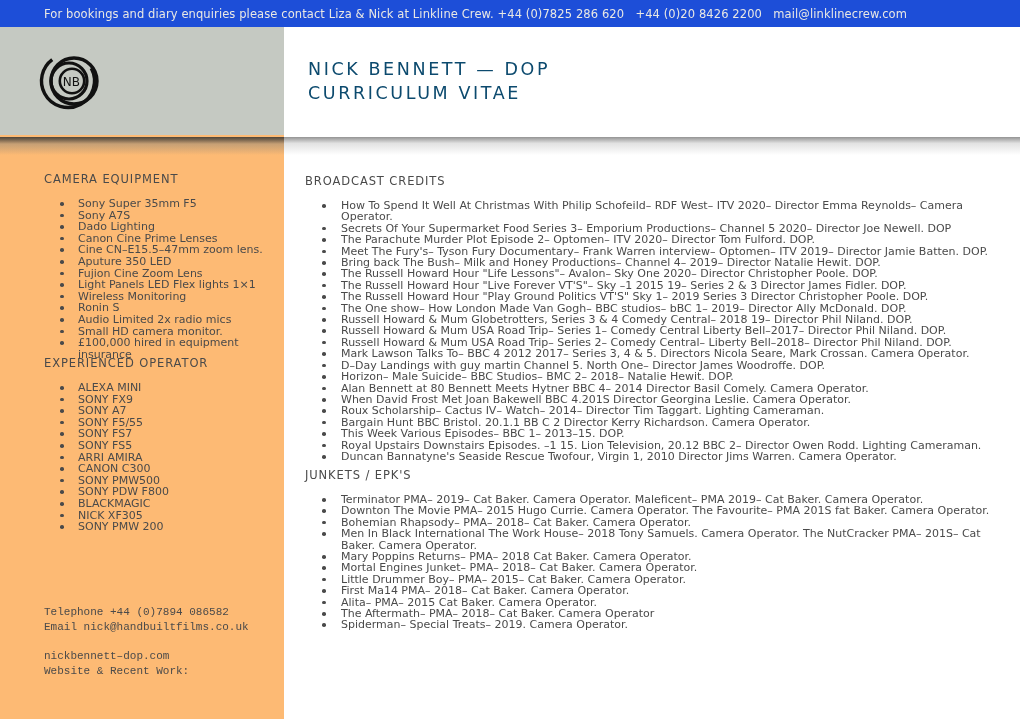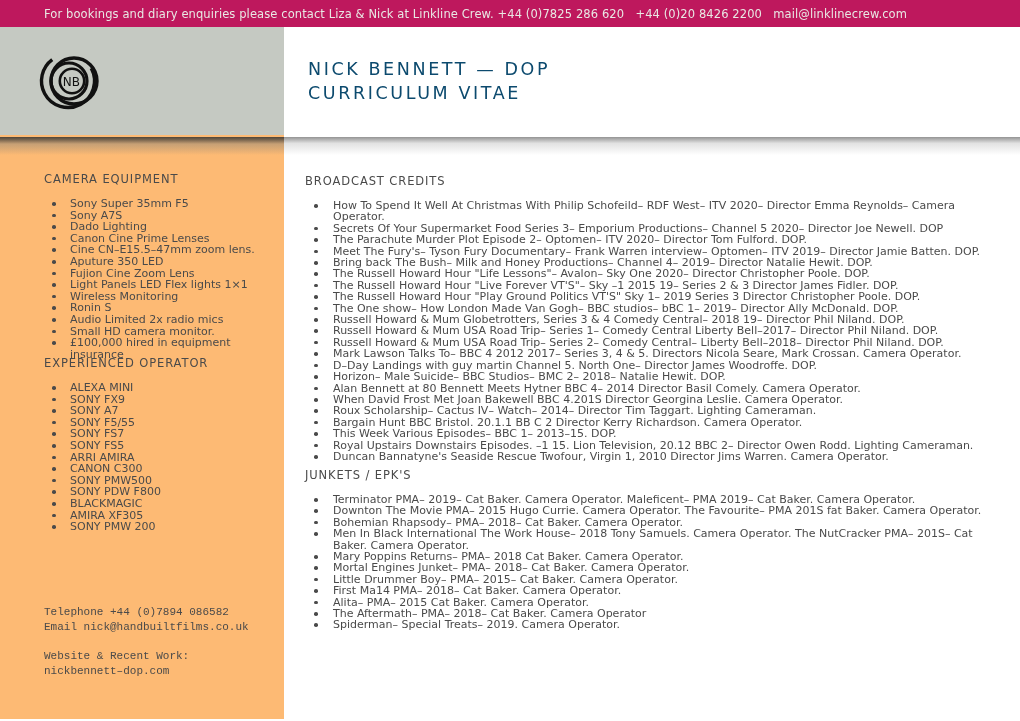--- a/index.html
+++ b/index.html
@@ -16,21 +16,21 @@
     font-family: "DejaVu Sans", "Liberation Sans", sans-serif;
     color: #3b3b3b;
   }
 
   
   .topbar {
     position: absolute;
     left: 0; top: 0;
     width: 1020px;
     height: 27px;
-    background: #be185d;
+    background: #1d4ed8;
     display: flex;
     align-items: center;
   }
   .topbar-text {
     color: #e9e8e4;
     font-size: 11.5px;
     letter-spacing: 0.1px;
     white-space: pre;
     padding-left: 44px;
     font-family: "DejaVu Sans", "Liberation Sans", sans-serif;
@@ -116,21 +116,21 @@
     font-size: 11.5px;
     letter-spacing: 0.9px;
     color: #4a4a4a;
     margin: 0 0 12px 0;
     font-weight: 400;
     font-family: "DejaVu Sans", "Liberation Sans", sans-serif;
   }
 
   ul.bullets {
     list-style: none;
-    margin: 0;
+    margin: 8px;
     padding: 0;
   }
   ul.bullets > li {
     position: relative;
     padding-left: 26px;
     margin: 0 0 0 0;
     font-size: 11px;
     line-height: 11.5px;
     color: #4a4a4a;
   }
@@ -228,31 +228,31 @@
       <li>SONY FX9</li>
       <li>SONY A7</li>
       <li>SONY F5/55</li>
       <li>SONY FS7</li>
       <li>SONY FS5</li>
       <li>ARRI AMIRA</li>
       <li>CANON C300</li>
       <li>SONY PMW500</li>
       <li>SONY PDW F800</li>
       <li>BLACKMAGIC</li>
-      <li>AMIRA XF305</li>
+      <li>NICK XF305</li>
       <li>SONY PMW 200</li>
     </ul>
   </section>
 
   <div class="sb-contact">
     <div>Telephone +44 (0)7894 086582</div>
     <div>Email nick@handbuiltfilms.co.uk</div>
     <div class="gap"></div>
+    <div>nickbennett–dop.com</div>
     <div>Website &amp; Recent Work:</div>
-    <div>nickbennett–dop.com</div>
   </div>
 
 </aside>
 
 <main class="main">
 
   <section class="mn-block" id="broadcast-credits">
     <h2 class="section-heading">BROADCAST CREDITS</h2>
     <ul class="bullets">
       <li>How To Spend It Well At Christmas With Philip Schofeild– RDF West– ITV 2020– Director Emma Reynolds– Camera Operator.</li>

